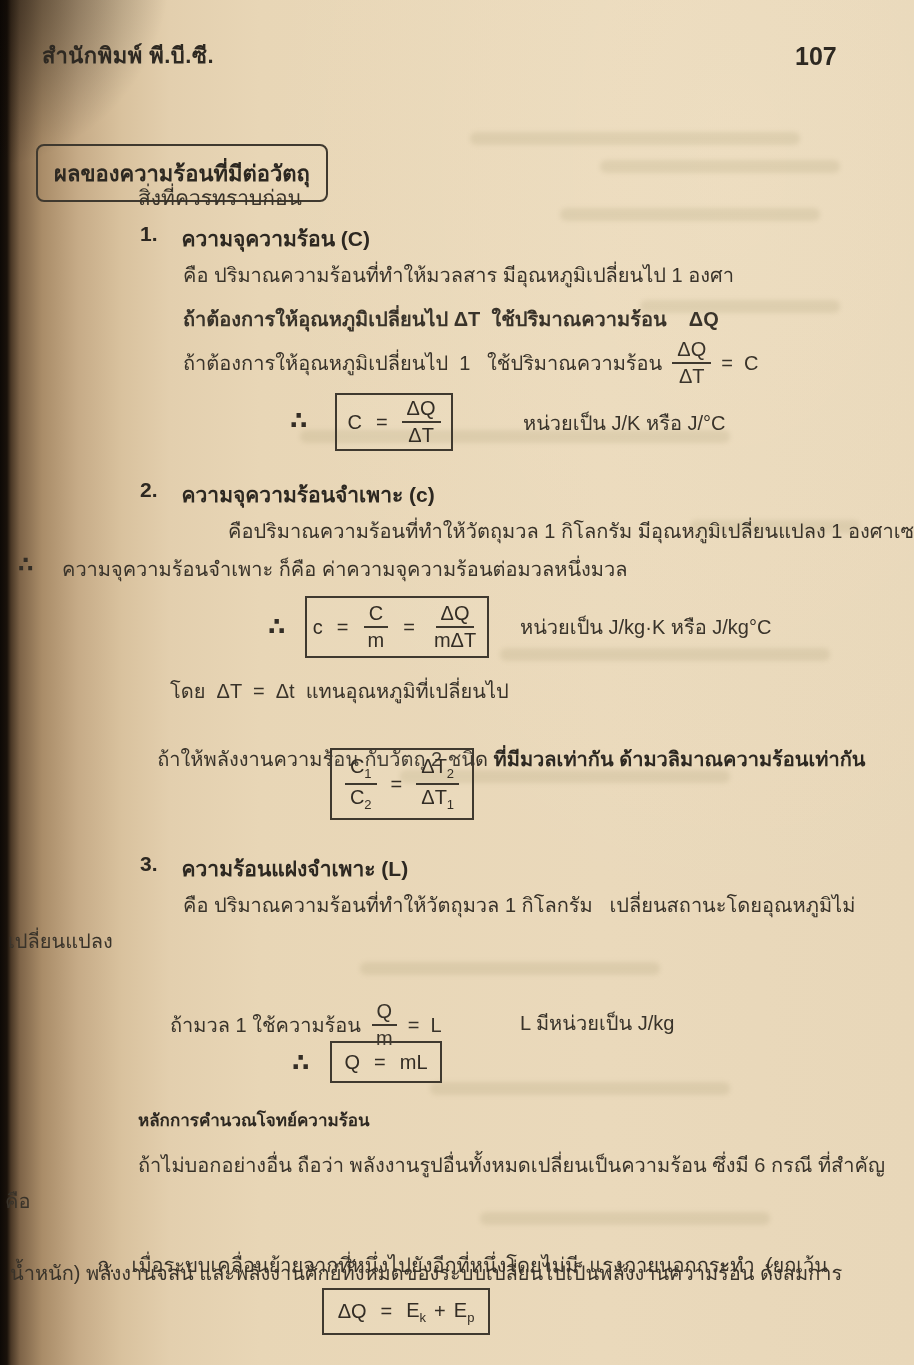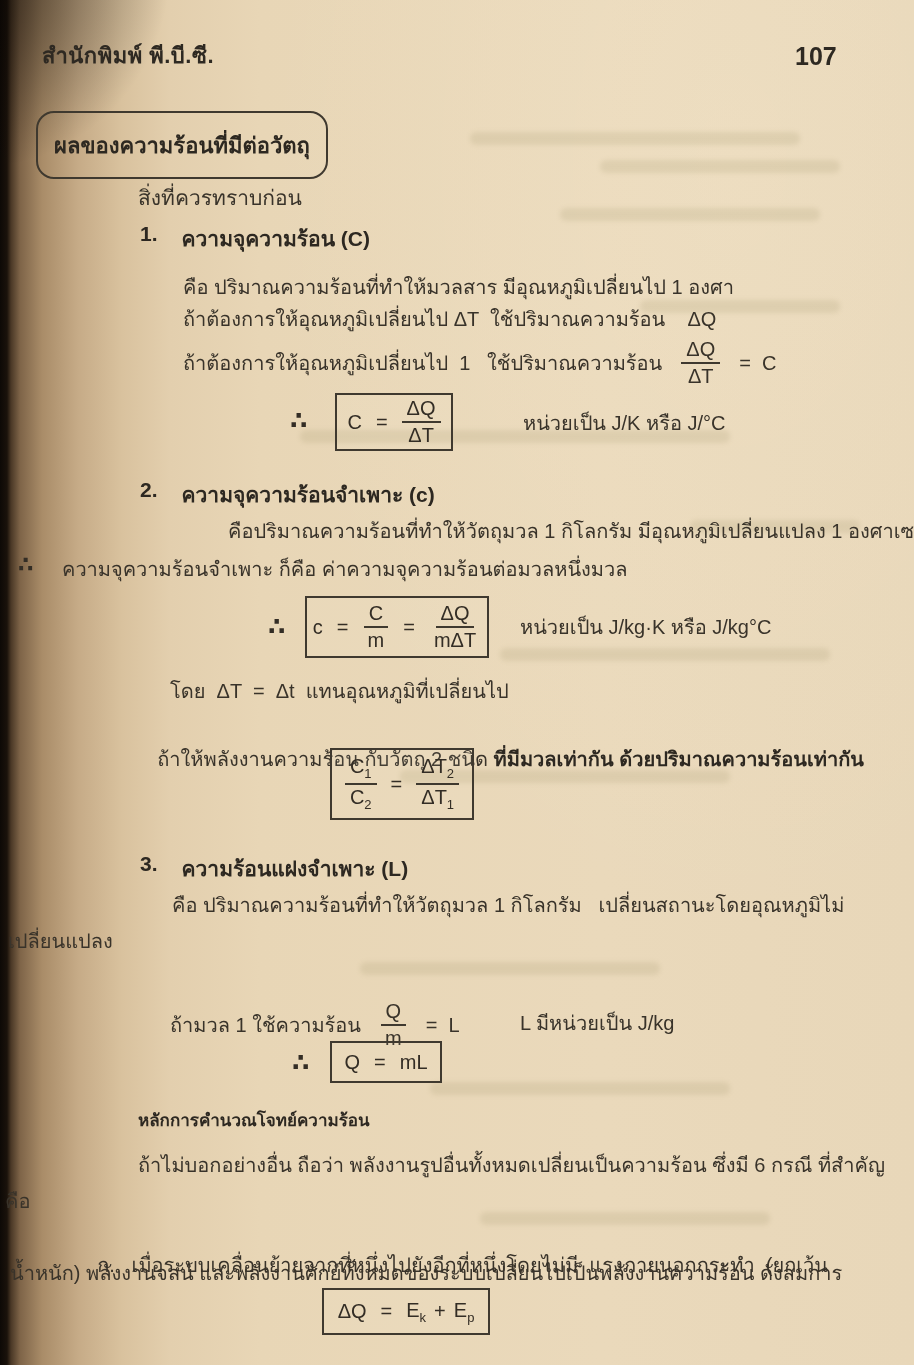--- a/index.html
+++ b/index.html
@@ -19,37 +19,37 @@
         #e8d6b6 260px, #ead9bb 600px, #e8d7b9 914px);
   }
   .abs{position:absolute;}
   .line{font-size:20px;line-height:1.3;white-space:pre;}
   .b{font-weight:bold;color:#2d2821;}
   .heading-row{display:flex;gap:24px;font-weight:bold;color:#2d2821;font-size:21px;white-space:pre;}
   .header-pub{font-size:22px;font-weight:bold;color:#2e2922;letter-spacing:0.5px;}
   .page-num{font-size:25px;font-weight:bold;color:#2e2922;}
   .title-box{
     box-sizing:border-box;
-    width:292px;height:68px;
-    border:2.5px solid #3f392f;border-radius:18px;
+    width:292px;height:58px;
+    border:2.5px solid #3f392f;border-radius:8px;
     display:flex;align-items:center;justify-content:center;
-    font-size:22px;font-weight:bold;color:#2d2821;
+    font-size:22px;font-weight:bold;color:#2d2821;margin-top:33px;
   }
   .formula-box{
     box-sizing:border-box;
     border:2px solid #3f392f;
     display:flex;align-items:center;justify-content:center;
     gap:14px;font-size:20px;color:#332d25;
     background:rgba(255,248,230,0.06);
   }
   .frac{display:inline-flex;flex-direction:column;align-items:center;vertical-align:middle;line-height:1.15;}
   .frac .fnum{padding:0 5px 1px 5px;border-bottom:2px solid #3f392f;}
   .frac .fden{padding:1px 5px 0 5px;}
   .therefore{font-size:25px;font-weight:bold;color:#332d25;}
-  .mathrow{display:flex;align-items:center;gap:19px;font-size:20px;white-space:pre;}
+  .mathrow{display:flex;align-items:center;gap:10px;font-size:20px;white-space:pre;}
   sub{font-size:13px;}
   .ghost{
     position:absolute;height:13px;border-radius:6px;
     background:#958a5e;opacity:0.16;filter:blur(2.5px);
     pointer-events:none;
   }
 </style>
 </head>
 <body>
 
@@ -73,22 +73,22 @@
   <div class="abs title-box" style="left:36px;top:111px;">
     <span>ผลของความร้อนที่มีต่อวัตถุ</span>
   </div>
 
   <div class="abs line" style="left:138px;top:184px;font-size:21px;">สิ่งที่ควรทราบก่อน</div>
 
   <div class="abs heading-row" style="left:140px;top:222px;">
     <span>1.</span>
     <span>ความจุความร้อน (C)</span>
   </div>
-  <div class="abs line" style="left:183px;top:274px;text-align:right;">คือ ปริมาณความร้อนที่ทำให้มวลสาร มีอุณหภูมิเปลี่ยนไป 1 องศา</div>
-  <div class="abs line" style="left:183px;top:306px;">ถ้าต้องการให้อุณหภูมิเปลี่ยนไป ΔT  ใช้ปริมาณความร้อน    ΔQ</div>
+  <div class="abs line" style="left:183px;top:262px;text-align:right;">คือ ปริมาณความร้อนที่ทำให้มวลสาร มีอุณหภูมิเปลี่ยนไป 1 องศา</div>
+  <div class="abs line" style="left:183px;top:306px;font-weight:bold;">ถ้าต้องการให้อุณหภูมิเปลี่ยนไป ΔT  ใช้ปริมาณความร้อน    ΔQ</div>
   <div class="abs mathrow" style="left:183px;top:338px;">
     <span class="line">ถ้าต้องการให้อุณหภูมิเปลี่ยนไป  1   ใช้ปริมาณความร้อน</span>
     <span class="frac">
       <span class="fnum">ΔQ</span>
       <span class="fden">ΔT</span>
     </span>
     <span class="line">=  C</span>
   </div>
 
   <div class="abs therefore" style="left:290px;top:406px;">∴</div>
@@ -121,40 +121,40 @@
     <span>=</span>
     <span class="frac">
       <span class="fnum">ΔQ</span>
       <span class="fden">mΔT</span>
     </span>
   </div>
   <div class="abs line" style="left:170px;top:678px;">โดย  ΔT  =  Δt  แทนอุณหภูมิที่เปลี่ยนไป</div>
 
   <div class="abs line" style="left:520px;top:614px;">หน่วยเป็น J/kg·K หรือ J/kg°C</div>
   <div class="abs line" style="left:135px;top:720px;">
-    <span>ถ้าให้พลังงานความร้อน กับวัตถุ 2 ชนิด </span><span class="b">ที่มีมวลเท่ากัน ด้วยปริมาณความร้อนเท่ากัน</span>
+    <span>ถ้าให้พลังงานความร้อน กับวัตถุ 2 ชนิด </span><span class="b">ที่มีมวลเท่ากัน ด้ามวลิมาณความร้อนเท่ากัน</span>
   </div>
 
   <div class="abs formula-box" style="left:330px;top:748px;width:144px;height:72px;">
     <span class="frac">
       <span class="fnum"><span>C</span><sub>1</sub></span>
       <span class="fden"><span>C</span><sub>2</sub></span>
     </span>
     <span>=</span>
     <span class="frac">
       <span class="fnum"><span>ΔT</span><sub>2</sub></span>
       <span class="fden"><span>ΔT</span><sub>1</sub></span>
     </span>
   </div>
 
   <div class="abs heading-row" style="left:140px;top:852px;">
     <span>3.</span>
     <span>ความร้อนแฝงจำเพาะ (L)</span>
   </div>
-  <div class="abs line" style="left:172px;top:892px;">คือ ปริมาณความร้อนที่ทำให้วัตถุมวล 1 กิโลกรัม   เปลี่ยนสถานะโดยอุณหภูมิไม่</div>
+  <div class="abs line" style="left:183px;top:892px;">คือ ปริมาณความร้อนที่ทำให้วัตถุมวล 1 กิโลกรัม   เปลี่ยนสถานะโดยอุณหภูมิไม่</div>
   <div class="abs line" style="left:8px;top:928px;">เปลี่ยนแปลง</div>
   <div class="abs mathrow" style="left:170px;top:1000px;">
     <span class="line">ถ้ามวล 1 ใช้ความร้อน</span>
     <span class="frac">
       <span class="fnum">Q</span>
       <span class="fden">m</span>
     </span>
     <span class="line">=  L</span>
   </div>
 

